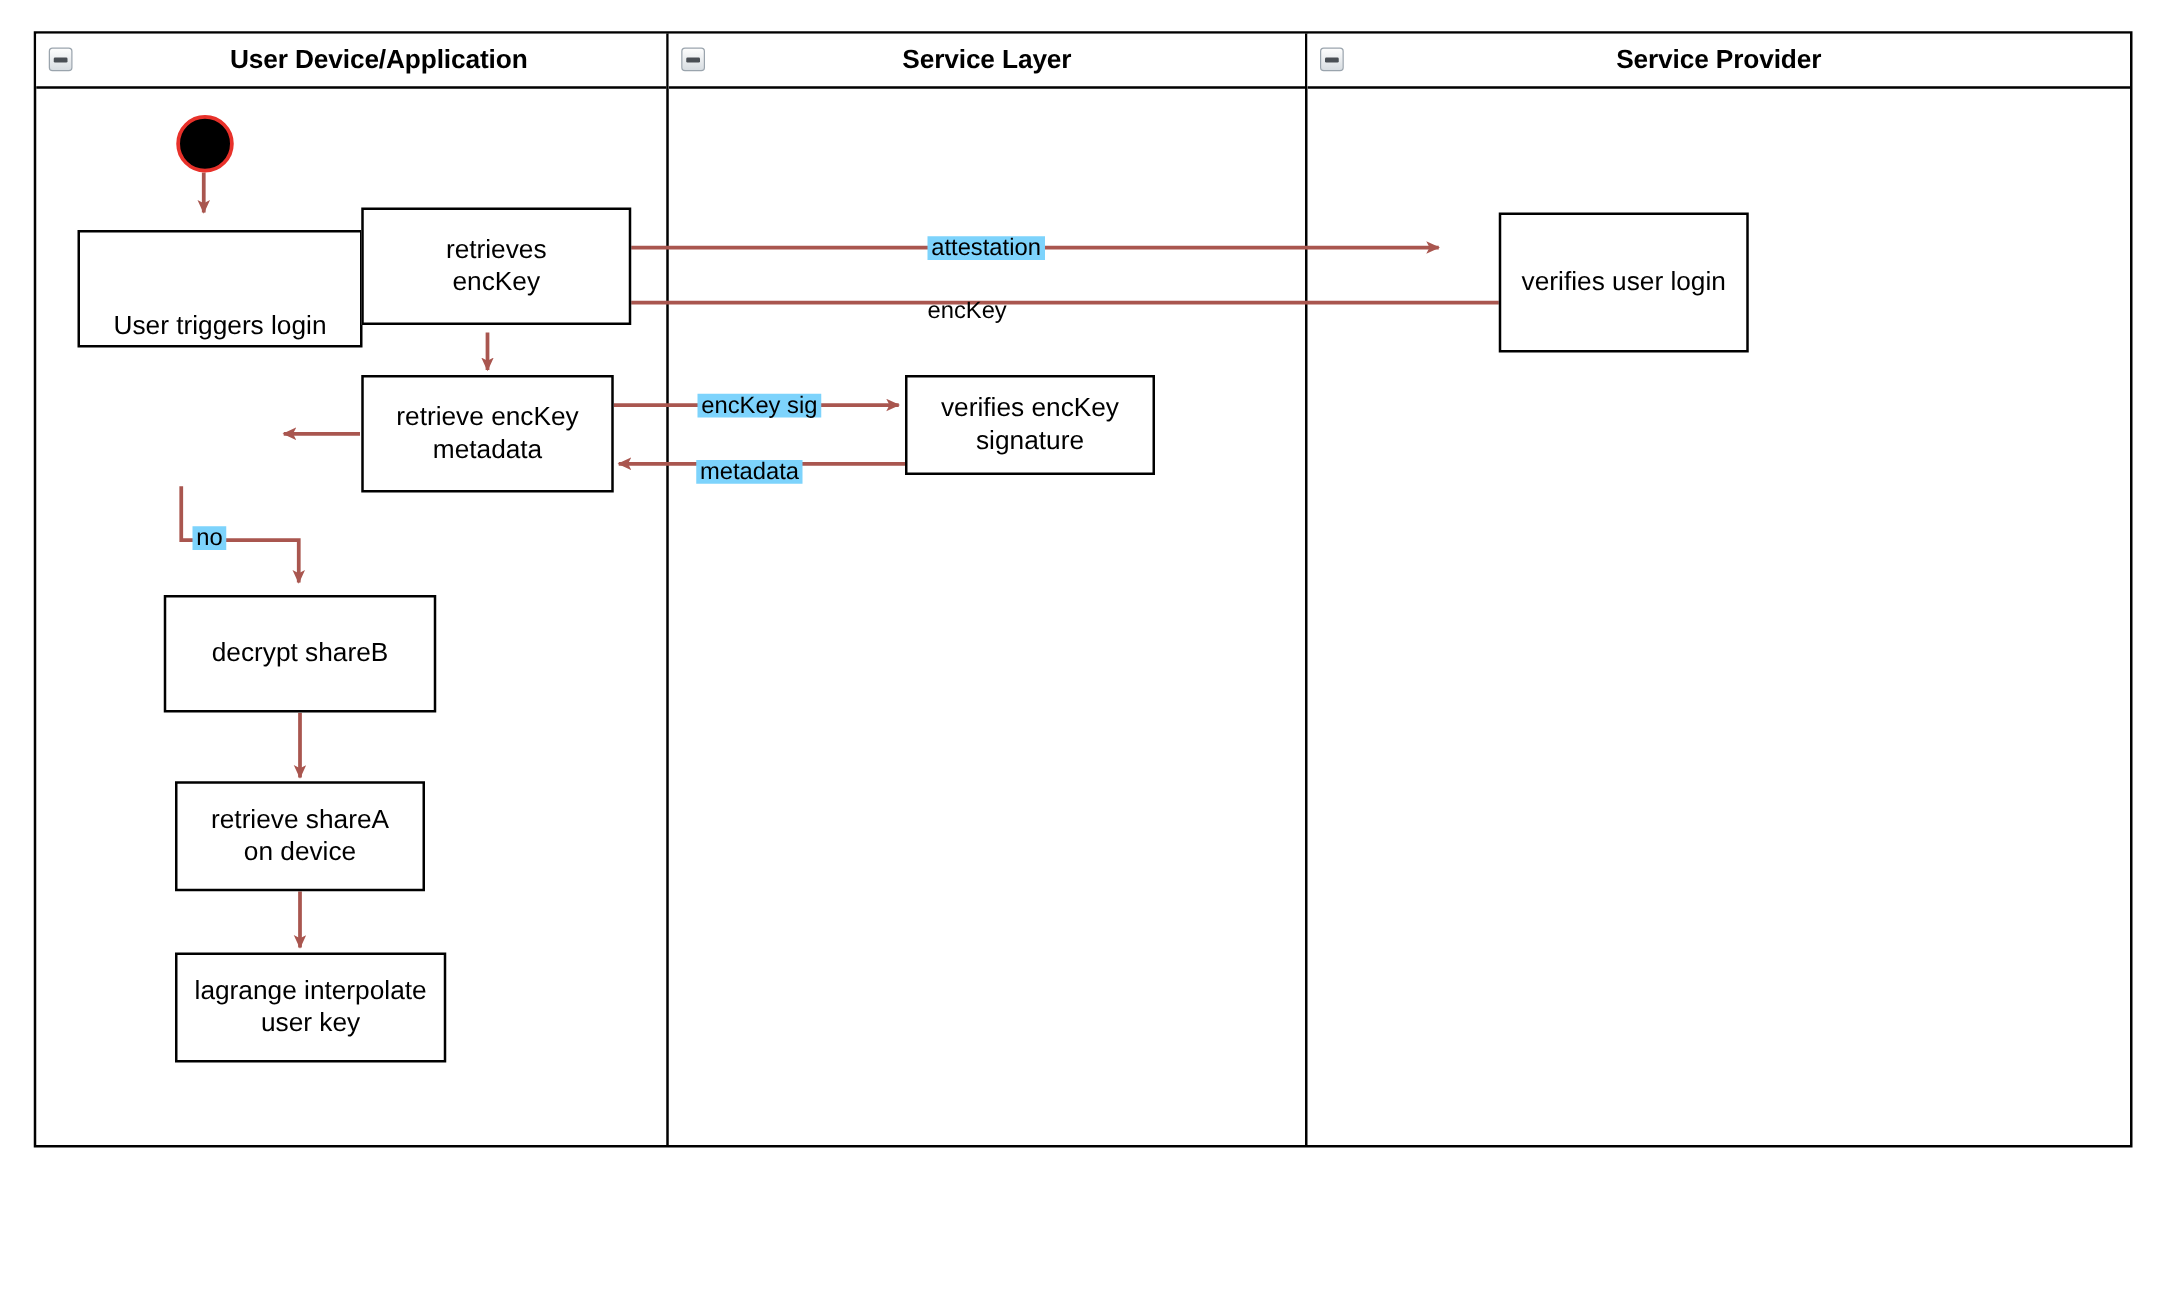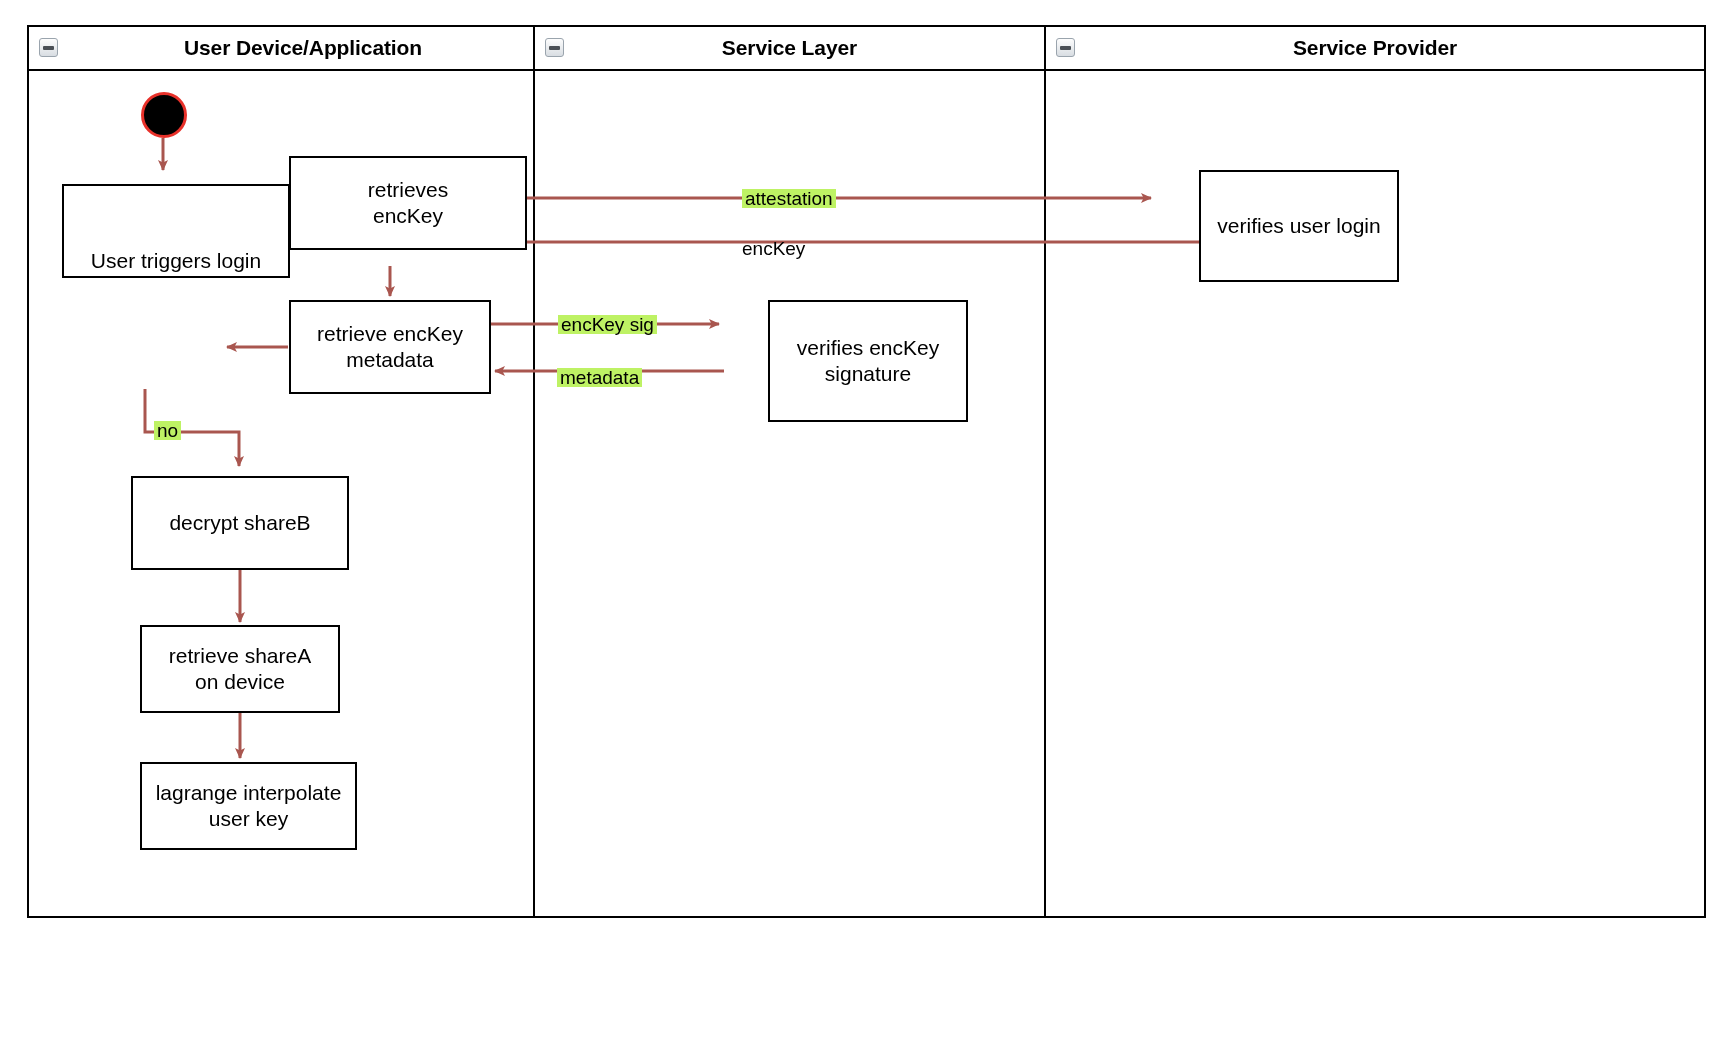--- a/index.html
+++ b/index.html
@@ -112,21 +112,21 @@
     justify-content: center;
     text-align: center;
     font-size: 21px;
     line-height: 1.24;
     color: #000000;
   }
   .edge-label {
     position: absolute;
     font-size: 19px;
     color: #000000;
-    background: #bef264;
+    background: #7dd3fc;
     padding: 0 3px;
     white-space: nowrap;
     line-height: 1;
   }
   svg.edges {
     position: absolute;
     left: 0;
     top: 0;
     width: 1732px;
     height: 1038px;
@@ -202,21 +202,21 @@
       <path d="M240,713 L240,758" marker-end="url(#ah)"></path>
     </g>
   </svg>
 
   <div class="start-node" style="left:141px; top:92px; width:46px; height:46px;"></div>
 
   <div class="node" style="left:62px; top:184px; width:228px; height:94px;align-items:flex-end;">
     <span>User triggers login</span>
   </div>
 
-  <div class="node" style="left:289px; top:156px; width:238px; height:94px; white-space:pre-line;">
+  <div class="node" style="left:289px; top:166px; width:216px; height:94px; white-space:pre-line;">
     <span>retrieves
 encKey</span>
   </div>
 
   <div class="node" style="left:289px; top:300px; width:202px; height:94px; white-space:pre-line;">
     <span>retrieve encKey
 metadata</span>
   </div>
 
 
@@ -227,21 +227,21 @@
   <div class="node" style="left:140px; top:625px; width:200px; height:88px; white-space:pre-line;">
     <span>retrieve shareA
 on device</span>
   </div>
 
   <div class="node" style="left:140px; top:762px; width:217px; height:88px; white-space:pre-line;">
     <span>lagrange interpolate
 user key</span>
   </div>
 
-  <div class="node" style="left:724px; top:300px; width:200px; height:122px; white-space:pre-line;margin-left:44px;">
+  <div class="node" style="left:724px; top:300px; width:200px; height:80px; white-space:pre-line;">
     <span>verifies encKey
 signature</span>
   </div>
 
   <div class="node" style="left:1155px; top:170px; width:200px; height:112px;margin-left:44px;">
     <span>verifies user login</span>
   </div>
 
   <div class="edge-label" style="left:742px; top:189px;">attestation</div>
   <div class="edge-label" style="left:739px; top:239px; background:transparent;">encKey</div>

